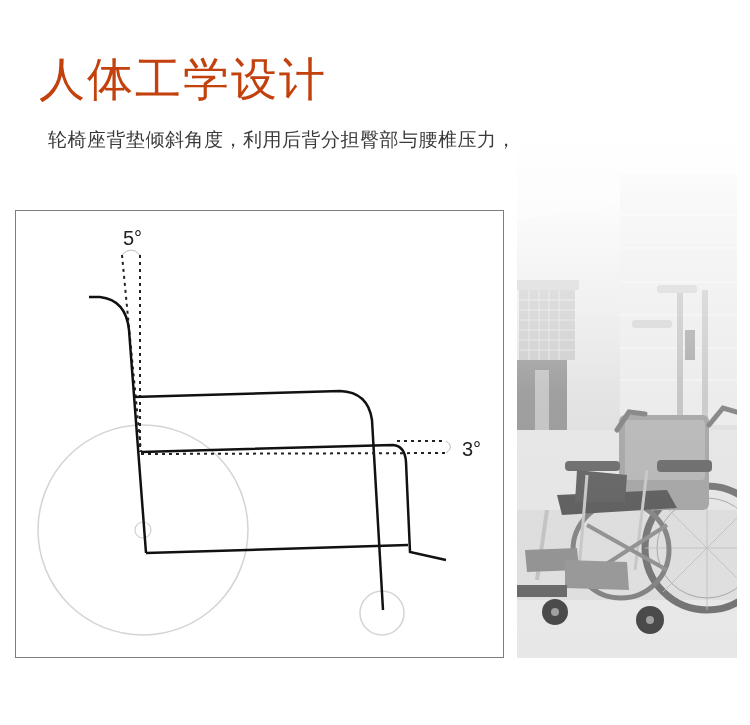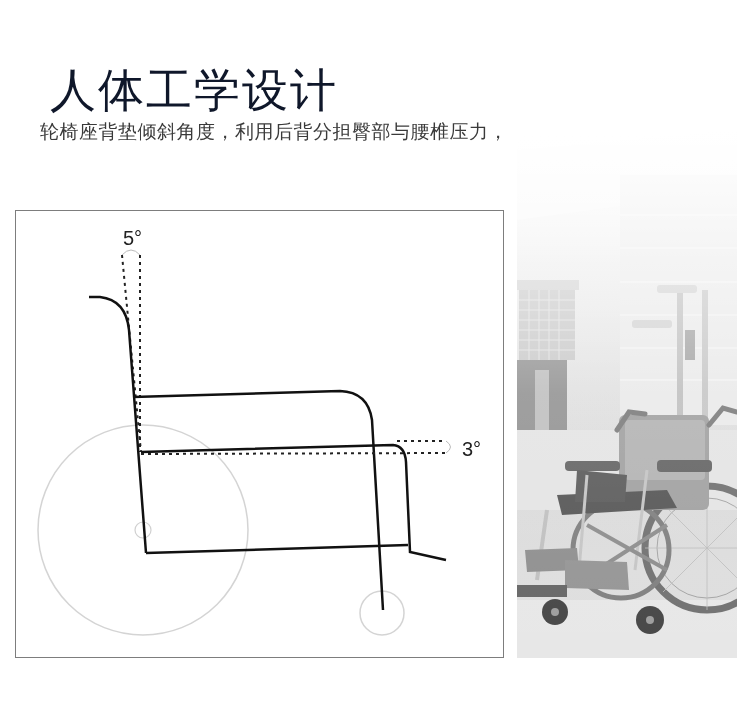--- a/index.html
+++ b/index.html
@@ -1,18 +1,18 @@
 <!DOCTYPE html>
 <html><head>
 <meta charset="utf-8">
 <style>
   html, body { margin:0; padding:0; background:#ffffff; }
   body { width:750px; height:725px; position:relative; overflow:hidden; font-family:"DejaVu Sans", "Liberation Sans", sans-serif; }
-  .title { position:absolute; left:38px; top:52px; font-size:46px; line-height:52px; color:#0f172a; letter-spacing:2px; font-weight:500; margin:12px; }
-  .desc { position:absolute; left:40px; top:114px; font-size:19px; line-height:34px; color:#3a3a3a; margin:0; letter-spacing:0.5px; }
+  .title { position:absolute; left:38px; top:52px; font-size:46px; line-height:52px; color:#c2410c; letter-spacing:2px; font-weight:500; margin:1px; }
+  .desc { position:absolute; left:40px; top:114px; font-size:19px; line-height:34px; color:#3a3a3a; margin:8px; letter-spacing:0.5px; }
   .desc span { display:block; white-space:nowrap; }
   .photo { position:absolute; left:517px; top:130px; width:220px; height:528px; overflow:hidden;
     background:linear-gradient(180deg,#ffffff 0%,#f4f4f4 10%,#ececec 25%,#e2e2e2 45%,#d8d8d8 65%,#dcdcdc 85%,#e6e6e6 100%); }
   .photo svg { position:absolute; left:0; top:0; }
   .diagram { position:absolute; left:15px; top:210px; width:487px; height:446px; border:1px solid #7d7d7d; background:#ffffff; }
   .diagram svg { position:absolute; left:-1px; top:-1px; }
   .angle-label { font-family:"Liberation Sans", sans-serif; font-size:20px; fill:#222222; }
 </style>
 </head>
 <body>

